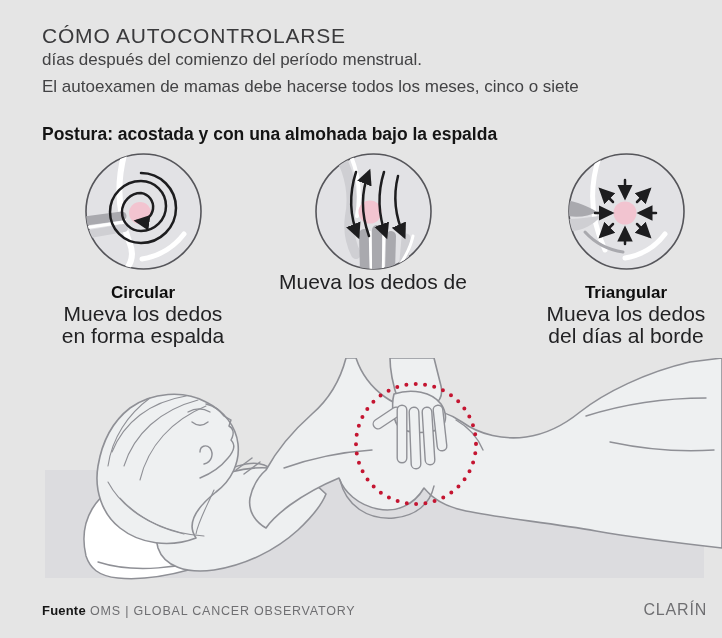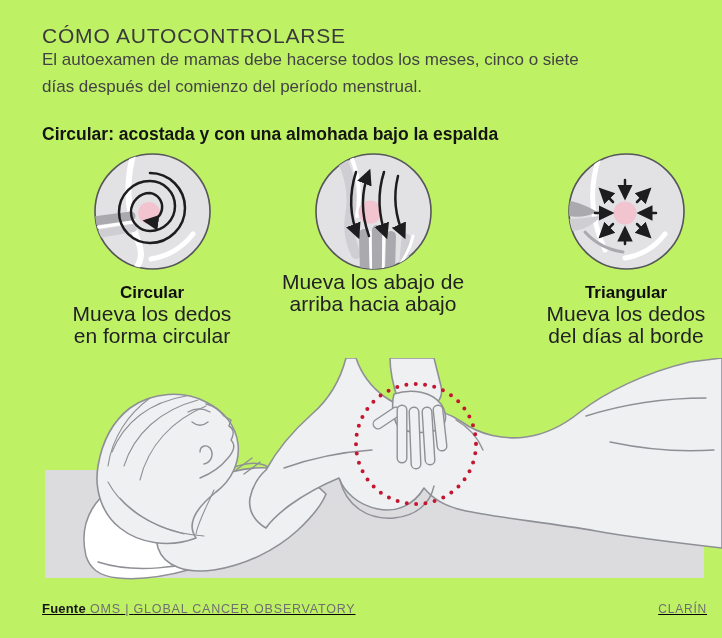--- a/index.html
+++ b/index.html
@@ -1,42 +1,42 @@
 <!DOCTYPE html>
 <html style="--accent-red: #c41531; --nipple-pink: #f2c4d0; --circle-fill: #e2e2e5; --circle-stroke: #55555a; --figure-fill: #eef0f1; --figure-line: #8f9096; --bed-gray: #dcdcdf; --arrow-black: #1d1d1f; --finger-gray: #a9a9ae; --finger-light: #cfcfd3;"><head>
 <meta charset="utf-8">
 <style>
   html,body{margin:0;padding:0;background:#ffffff;}
   .stage{
-    position:relative;width:722px;height:638px;background:#bef264;overflow:hidden;
+    position:relative;width:722px;height:638px;background:#e5e5e5;overflow:hidden;
     font-family:"Liberation Sans", sans-serif;
   }
   .title{
     position:absolute;left:42px;top:10px;font-size:21px;font-weight:400;
     letter-spacing:.8px;color:#3a3a3c;
   }
   .subtitle{
     position:absolute;left:42px;top:46px;font-size:17px;line-height:27px;color:#434345;
   }
   .posture{
     position:absolute;left:42px;top:109px;font-size:17.5px;font-weight:700;color:#141414;
   }
   .tech-col{position:absolute;top:152px;width:220px;text-align:center;}
-  .tech-col.c1{left:42px}.tech-col.c2{left:263px}.tech-col.c3{left:516px}
+  .tech-col.c1{left:33px}.tech-col.c2{left:263px}.tech-col.c3{left:516px}
   .tech-circle{display:block;margin:0 auto;}
   .tech-name{margin-top:11px;font-size:17px;font-weight:700;color:#0e0e0e;line-height:21px;}
   .tech-desc{font-size:21px;color:#222224;line-height:21.5px;}
   .figure-wrap{position:absolute;left:0;top:358px;width:722px;height:246px;}
   .footer{
     position:absolute;left:42px;right:15px;top:601px;display:flex;
-    justify-content:space-between;align-items:baseline;text-decoration:underline;
+    justify-content:space-between;align-items:baseline;
   }
   .footer .src{font-size:12.5px;color:#6f6f72;letter-spacing:.8px;}
   .footer .src b{font-size:13px;color:#161616;letter-spacing:.2px;font-weight:700;}
-  .footer .brand{font-size:12px;color:#6f6f72;letter-spacing:.8px;text-align:right;}
+  .footer .brand{font-size:16px;color:#6f6f72;letter-spacing:.8px;text-align:right;}
   
   .circle-base{fill:var(--circle-fill);stroke:var(--circle-stroke);stroke-width:1.6;}
   .nipple{fill:var(--nipple-pink);}
   .stroke-arrow{fill:none;stroke:var(--arrow-black);stroke-width:2.5;stroke-linecap:round;}
   .ah{fill:var(--arrow-black);}
   .white-curve{fill:none;stroke:#ffffff;stroke-linecap:round;}
   .finger-dark{fill:none;stroke:var(--finger-gray);stroke-linecap:round;}
   .finger-light{fill:none;stroke:var(--finger-light);stroke-linecap:round;}
   .bed{fill:var(--bed-gray);}
   .body-fill{fill:var(--figure-fill);stroke:var(--figure-line);stroke-width:1.6;stroke-linejoin:round;}
@@ -48,25 +48,25 @@
   .exam-circle{fill:none;stroke:var(--accent-red);stroke-width:4;stroke-linecap:round;stroke-dasharray:0 9.4;}
 </style>
 </head>
 <body>
 
 <div class="stage">
 
   <h1 class="title">CÓMO AUTOCONTROLARSE</h1>
 
   <div class="subtitle">
+    <div>días después del comienzo del período menstrual.</div>
     <div>El autoexamen de mamas debe hacerse todos los meses, cinco o siete</div>
-    <div>días después del comienzo del período menstrual.</div>
-  </div>
-
-  <h2 class="posture">Circular: acostada y con una almohada bajo la espalda</h2>
+  </div>
+
+  <h2 class="posture">Postura: acostada y con una almohada bajo la espalda</h2>
 
   <div class="tech-col c1">
     <svg class="tech-circle" width="119" height="119" viewBox="0 0 119 119">
       <defs>
         <clipPath id="clip1">
             <circle cx="59.5" cy="59.5" r="57.5"></circle>
           </clipPath>
         <marker id="ah1" markerWidth="7" markerHeight="7" refX="5" refY="3.5" orient="auto">
           <path class="ah" d="M0,0.4 L6.4,3.5 L0,6.6 Z"></path>
         </marker>
@@ -78,21 +78,21 @@
         <path class="finger-dark" stroke-width="9" d="M -6,70 L 38,64"></path>
         <path class="white-curve" stroke-width="3" d="M -6,77 L 40,70"></path>
         <path class="finger-light" stroke-width="8" d="M -6,84 L 40,76"></path>
         <circle class="nipple" cx="56" cy="61" r="11"></circle>
         <path class="stroke-arrow" marker-end="url(#ah1)" d="M 57,21 A 35,35 0 0 1 57,91 A 31,31 0 0 1 57,29 A 25,25 0 0 1 57,79 A 19,19 0 0 1 57,41 A 14,14 0 0 1 53,69"></path>
       </g>
     </svg>
     <div class="tech-name">Circular</div>
     <div class="tech-desc">
       <div>Mueva los dedos</div>
-      <div>en forma circular</div>
+      <div>en forma espalda</div>
     </div>
   </div>
 
   <div class="tech-col c2">
     <svg class="tech-circle" width="119" height="119" viewBox="0 0 119 119">
       <defs>
         <clipPath id="clip2">
             <circle cx="59.5" cy="59.5" r="57.5"></circle>
           </clipPath>
         <marker id="ah2" markerWidth="7" markerHeight="7" refX="5" refY="3.5" orient="auto">
@@ -111,22 +111,21 @@
         <path class="white-curve" stroke-width="2.6" d="M 69,120 L 70,80"></path>
         <path class="finger-dark" stroke-width="10" d="M 76,120 L 77,84"></path>
         <circle class="nipple" cx="56" cy="60" r="11.5"></circle>
         <path class="stroke-arrow" marker-end="url(#ah2)" d="M 42,20 C 35,42 35,62 44,84"></path>
         <path class="stroke-arrow" marker-end="url(#ah2)" d="M 55,84 C 47,62 47,40 55,20"></path>
         <path class="stroke-arrow" marker-end="url(#ah2)" d="M 70,20 C 63,42 64,62 72,84"></path>
         <path class="stroke-arrow" marker-end="url(#ah2)" d="M 84,24 C 79,44 81,64 90,84"></path>
       </g>
     </svg>
     <div class="tech-desc">
-      <div>Mueva los abajo de</div>
-      <div>arriba hacia abajo</div>
+      <div>Mueva los dedos de</div>
     </div>
   </div>
 
   <div class="tech-col c3">
     <svg class="tech-circle" width="119" height="119" viewBox="0 0 119 119">
       <defs>
         <clipPath id="clip3">
             <circle cx="59.5" cy="59.5" r="57.5"></circle>
           </clipPath>
         <marker id="ah3" markerWidth="7" markerHeight="7" refX="5" refY="3.5" orient="auto">

